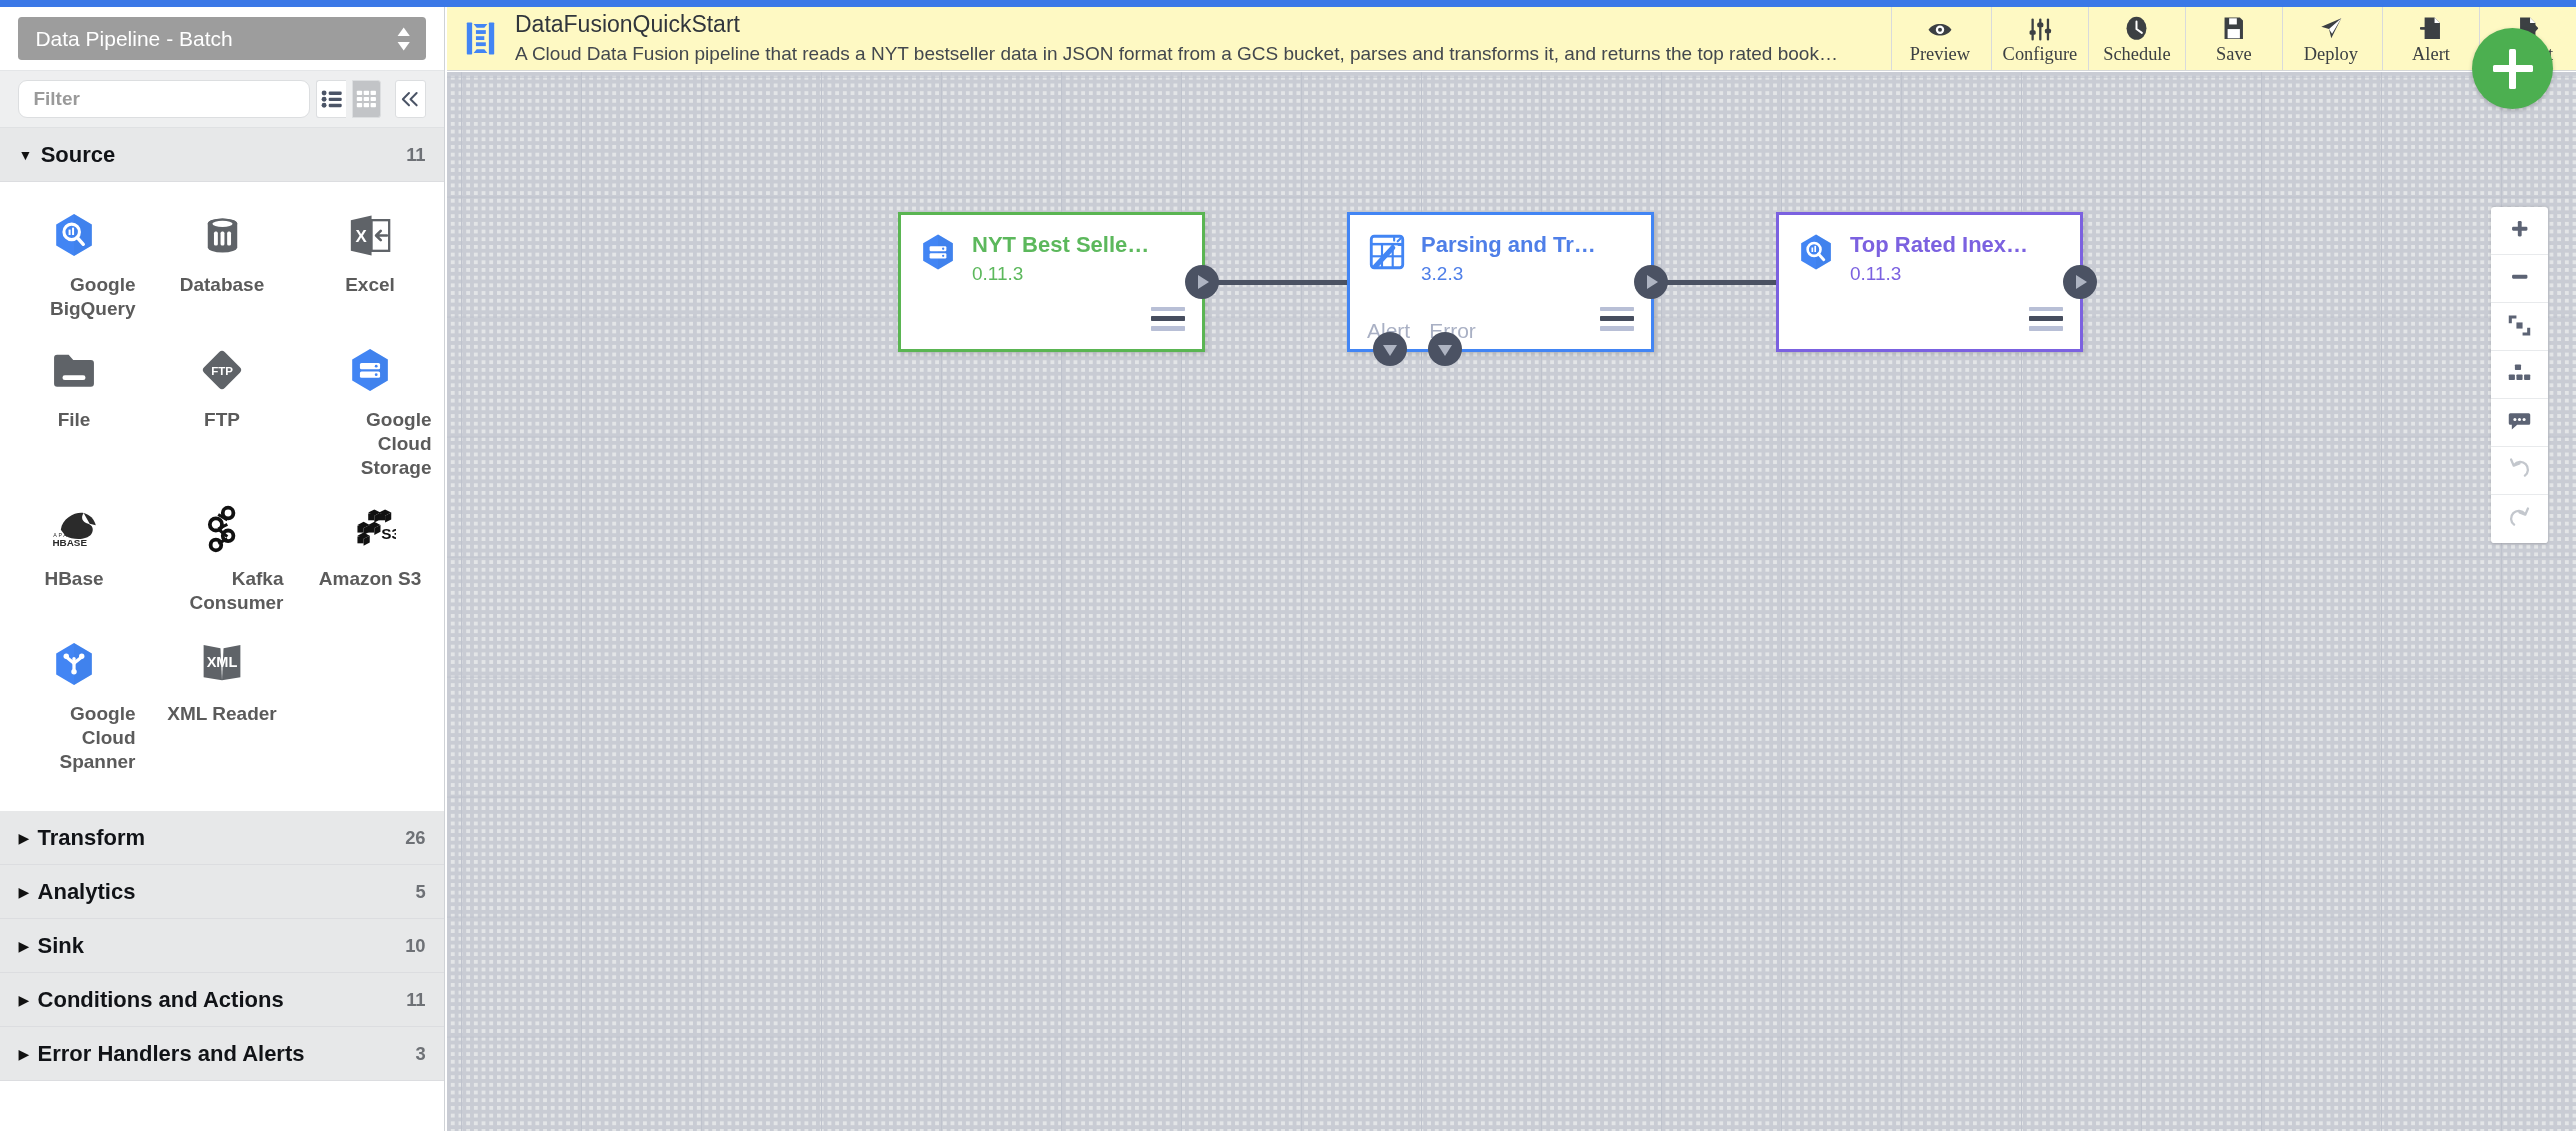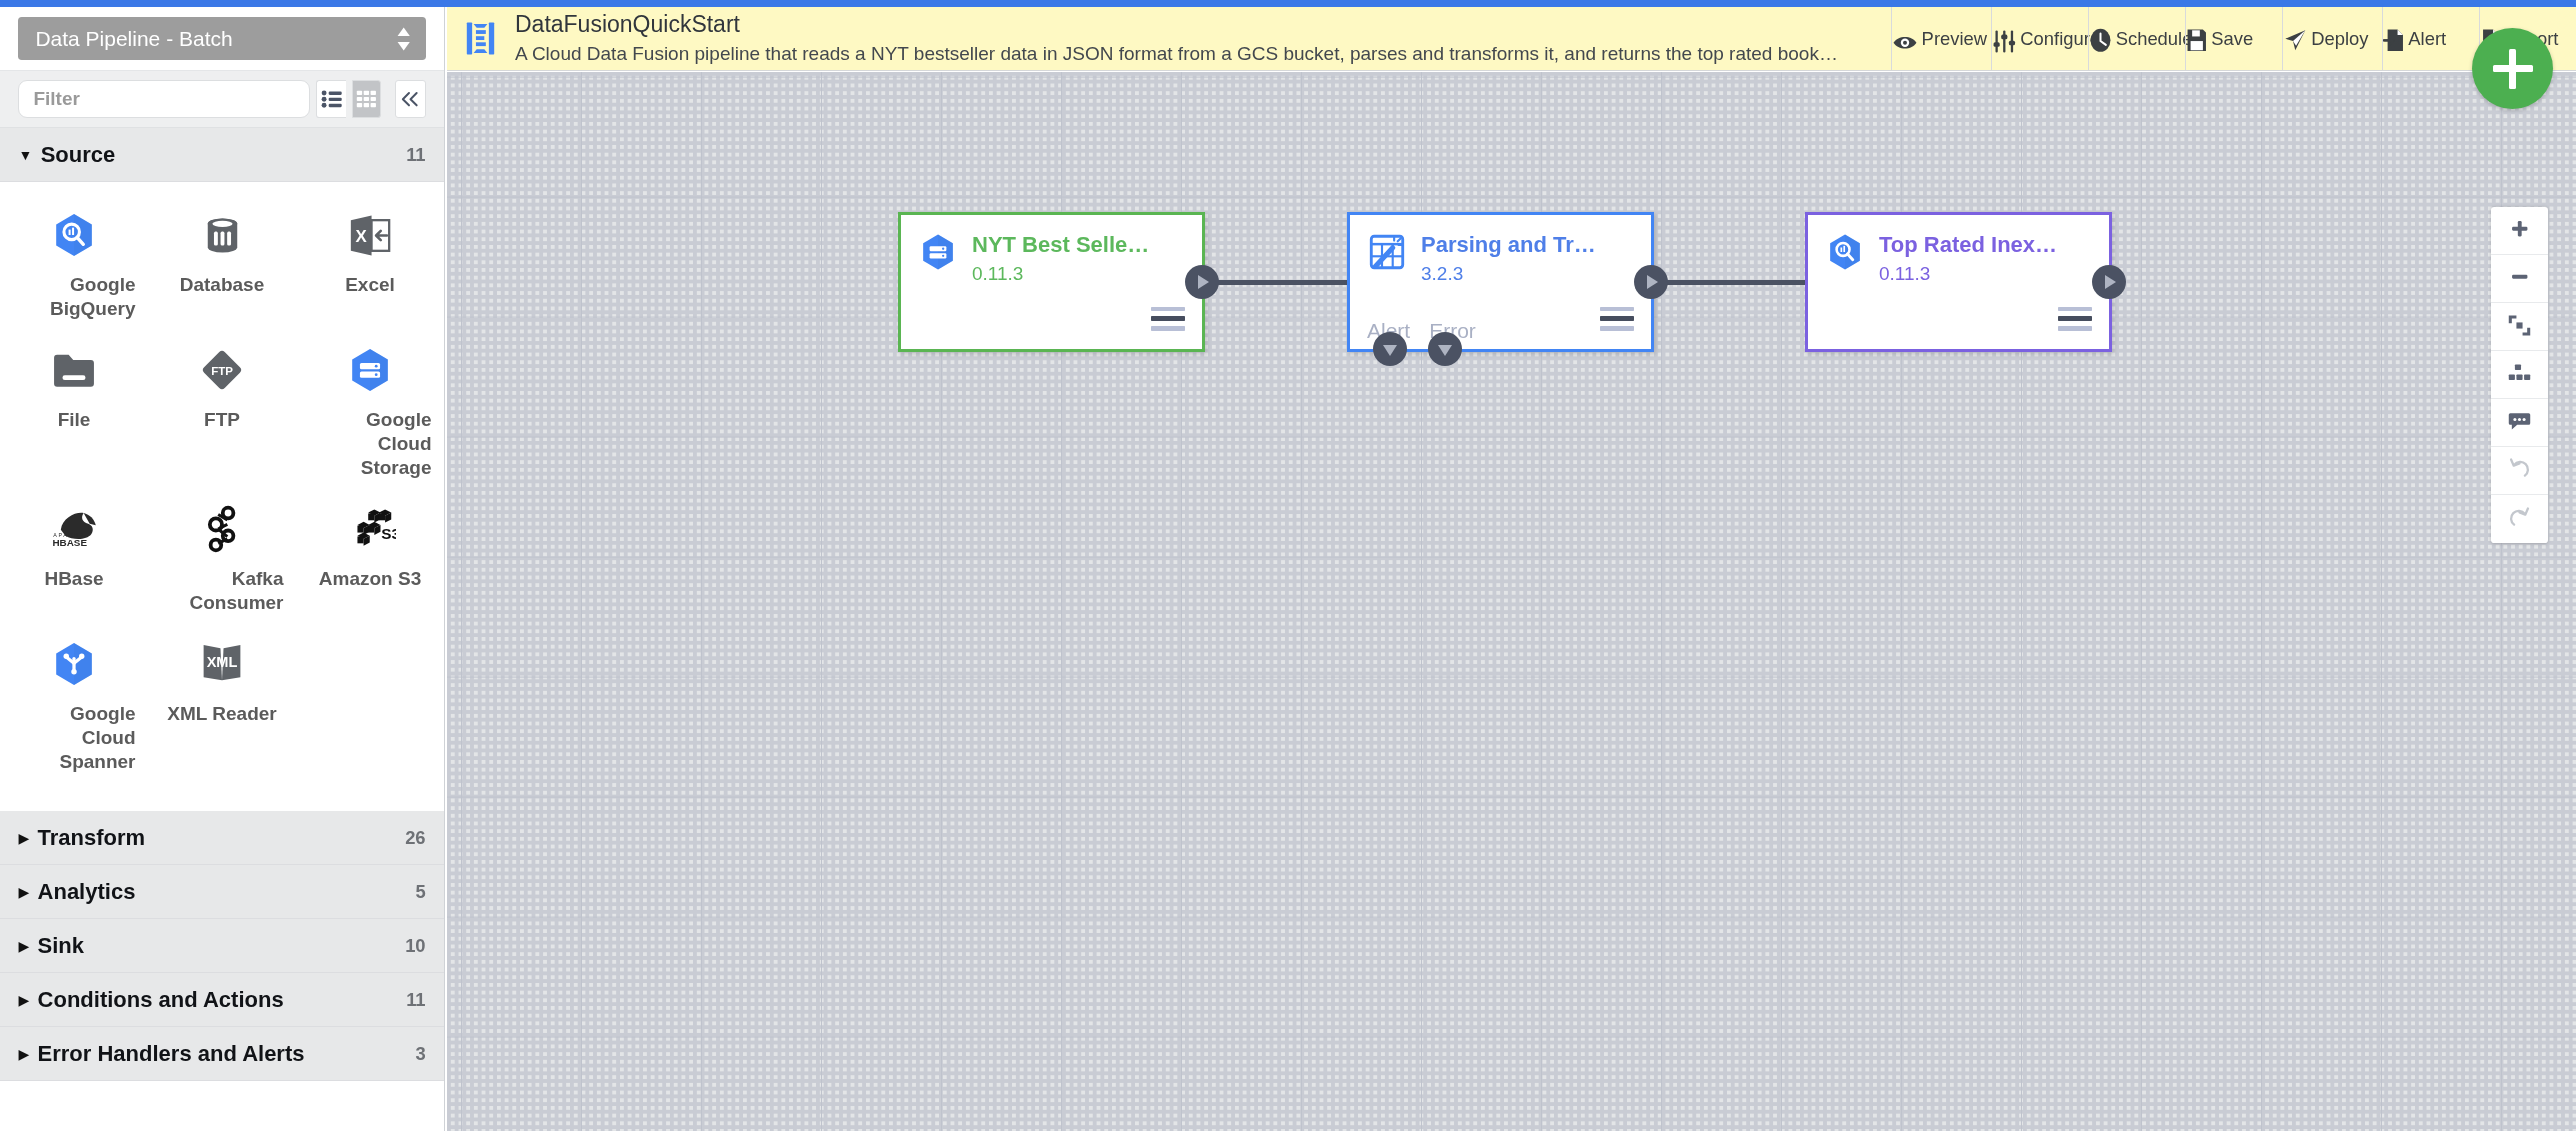--- a/index.html
+++ b/index.html
@@ -93,23 +93,23 @@
     background: #fef9c3; border-bottom: 0.8px solid #d6d8da;
     display: flex; align-items: stretch;
   }
   .hdr-logo { width: 45px; display:flex; align-items:center; justify-content:center; margin-left: 10.7px;}
   .hdr-text { flex: 1; display: flex; flex-direction: column; justify-content: center; padding-left: 12.3px; overflow: hidden; }
   .hdr-title { font-size: 23px; color: #31363c; line-height: 1.2; white-space: nowrap; }
   .hdr-desc { font-size: 19px; color: #43484e; line-height: 1.25; white-space: nowrap;
               overflow: hidden; text-overflow: ellipsis; padding-top: 3.8px; }
   .toolbar { display: flex; align-items: stretch; }
   .tb-btn {
-    width: 97px; display: flex; flex-direction: row; align-items: center;
-    justify-content: flex-start; cursor: pointer; color: #3c4043;
-    border-left: 0.8px solid #d8dadc; gap: 3.8px;
+    width: 97px; display: flex; flex-direction: column; align-items: center;
+    justify-content: center; cursor: pointer; color: #3c4043;
+    border-left: 0.8px solid #d8dadc; gap: 3.8px; font-family: Liberation Serif, serif;
   }
   .tb-btn.gap { margin-left: 3.1px; }
   .tb-btn .tb-icon { height: 29px; display: flex; align-items: flex-end; }
   .tb-btn .tb-label { font-size: 18.4px; color: #3c4043; }
 
   
   .canvas {
     position: absolute; top: 72px; left: 447px; width: 2129px; height: 1059px;
     background-color: #e3e5e7;
     background-image:
@@ -635,21 +635,21 @@
         <span class="tri"></span>
       </div>
       <div class="port-bottom" style="left:23px;">
         <span class="tri-d"></span>
       </div>
       <div class="port-bottom" style="left:78px;">
         <span class="tri-d"></span>
       </div>
     </div>
 
-    <div class="node sink" style="left:1358px; top:140px;">
+    <div class="node sink" style="left:1329px; top:140px;">
       <div class="node-top">
         <span class="node-icon">
           <svg width="40" height="40" viewBox="0 0 62 62">
             <polygon points="31,4 54,17.5 54,44.5 31,58 8,44.5 8,17.5" fill="#4285f4"></polygon>
             <polygon points="31,4 54,17.5 54,44.5 31,58" fill="#3b7de0" opacity=".35"></polygon>
             <circle cx="28" cy="27" r="10" fill="none" stroke="#fff" stroke-width="4"></circle>
             <rect x="24" y="24" width="2.6" height="7" fill="#fff"></rect>
             <rect x="28.5" y="21.5" width="2.6" height="9.5" fill="#fff"></rect>
             <line x1="35" y1="34" x2="43" y2="43" stroke="#fff" stroke-width="4.4" stroke-linecap="round"></line>
           </svg>

